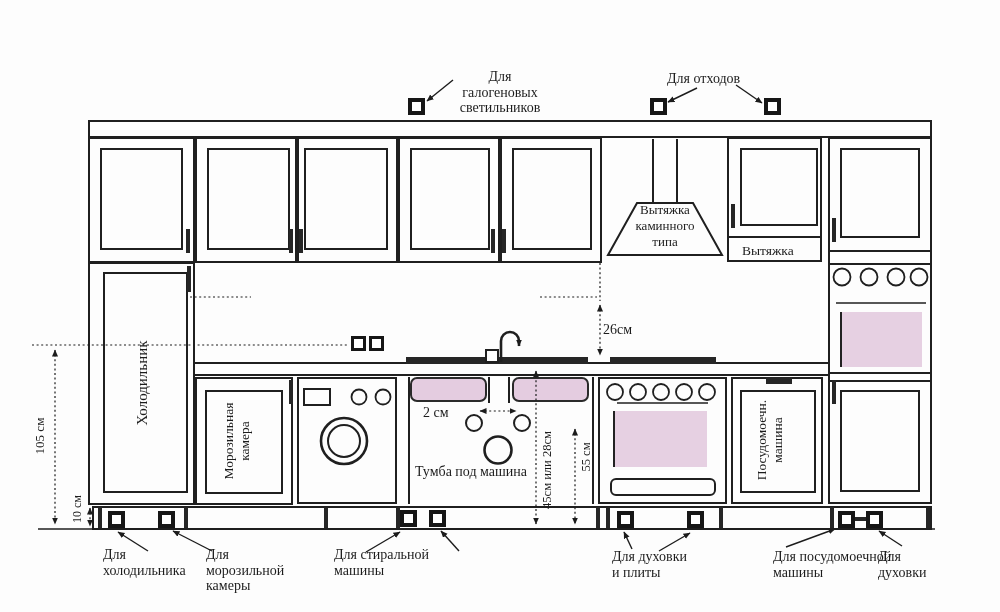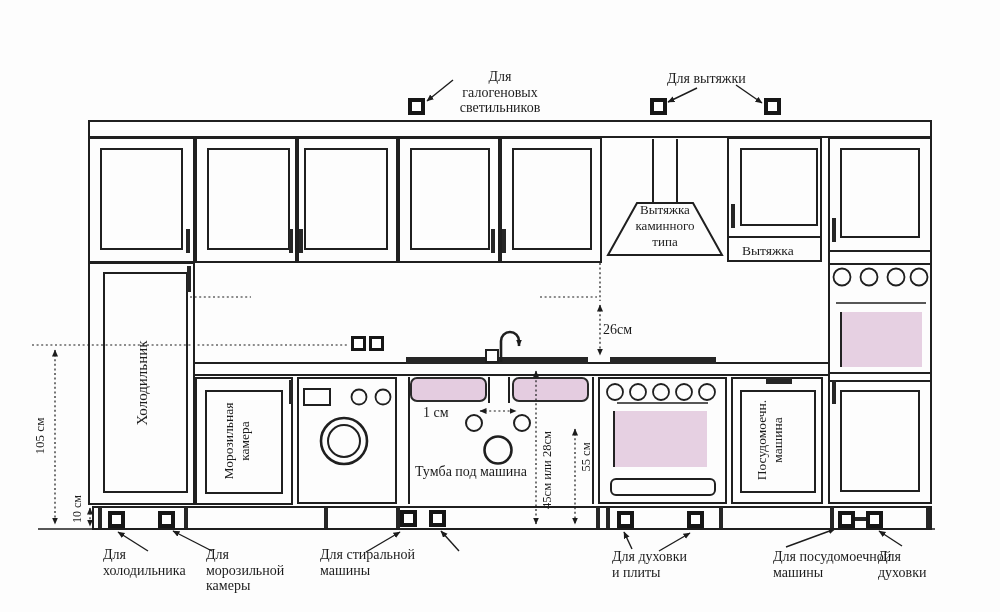--- a/index.html
+++ b/index.html
@@ -180,45 +180,45 @@
       <circle cx="896" cy="277" r="8.5" stroke-width="1.8"></circle>
       <circle cx="919" cy="277" r="8.5" stroke-width="1.8"></circle>
       <line x1="836" y1="303" x2="926" y2="303" stroke-width="1.6"></line>
 
       <line x1="38" y1="529" x2="935" y2="529" stroke-width="1.4"></line>
     </g>
   </svg>
 
   <div class="lbl ctr z6" style="left:450px;top:69px;width:100px;">Для галогеновых
 светильников</div>
-  <div class="lbl z6" style="left:667px;top:71px;width:95px;">Для вытяжки</div>
+  <div class="lbl z6" style="left:667px;top:71px;width:95px;">Для отходов</div>
   <div class="lbl ctr z6" style="left:606px;top:202px;width:118px;font-size:13px;line-height:16px;">Вытяжка
 каминного
 типа</div>
   <div class="lbl z6" style="left:742px;top:243px;width:70px;font-size:13.5px;">Вытяжка</div>
   <div class="lbl rot z6" style="left:65px;top:373px;width:160px;height:20px;font-size:15px;">Холодильник</div>
   <div class="lbl rot z6" style="left:183px;top:424px;width:110px;height:34px;font-size:13.5px;line-height:16px;">Морозильная
 камера</div>
   <div class="lbl z6" style="left:415px;top:464px;width:125px;">Тумба под машина</div>
   <div class="lbl rot z6" style="left:714px;top:423px;width:114px;height:34px;font-size:13.5px;line-height:16px;">Посудомоечн.
 машина</div>
 
   <div class="lbl rot dim z6" style="left:5px;top:428px;width:70px;height:16px;">105 см</div>
   <div class="lbl rot dim z6" style="left:55px;top:502px;width:44px;height:14px;font-size:12px;">10 см</div>
   <div class="lbl dim z6" style="left:603px;top:322px;width:40px;font-size:14px;">26см</div>
-  <div class="lbl dim z6" style="left:423px;top:405px;width:42px;font-size:14px;">1 см</div>
+  <div class="lbl dim z6" style="left:423px;top:405px;width:42px;font-size:14px;">2 см</div>
   <div class="lbl rot dim z6" style="left:492px;top:463px;width:110px;height:14px;font-size:12.5px;">45см или 28см</div>
   <div class="lbl rot dim z6" style="left:561px;top:450px;width:50px;height:14px;font-size:12.5px;">55 см</div>
 
   <div class="lbl z6" style="left:103px;top:547px;width:95px;">Для
 холодильника</div>
   <div class="lbl z6" style="left:206px;top:547px;width:95px;">Для
 морозильной
 камеры</div>
-  <div class="lbl z6" style="left:320px;top:547px;width:110px;">Для стиральной
+  <div class="lbl z6" style="left:334px;top:547px;width:110px;">Для стиральной
 машины</div>
   <div class="lbl z6" style="left:612px;top:549px;width:100px;">Для духовки
 и плиты</div>
   <div class="lbl z6" style="left:727px;top:549px;width:135px;margin-left:46px;">Для посудомоечной
 машины</div>
   <div class="lbl z6" style="left:878px;top:549px;width:70px;">Для
 духовки</div>
 
 </div>
 

